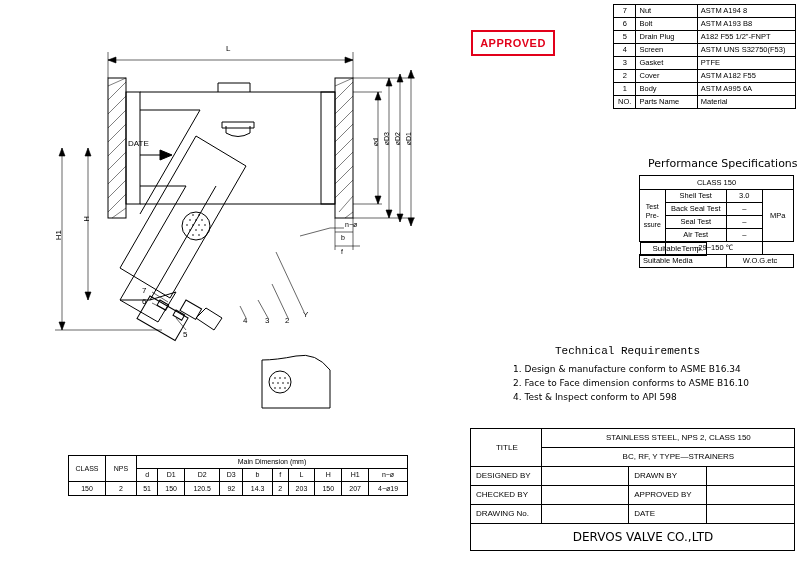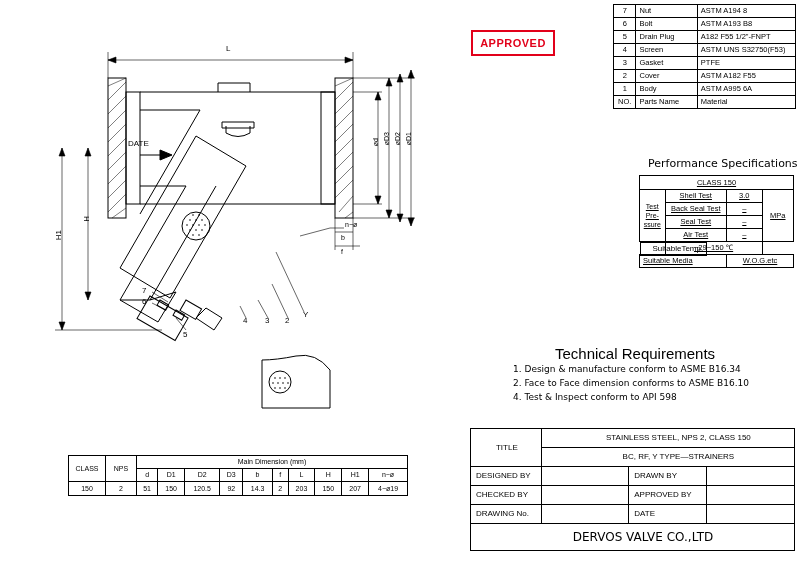--- a/index.html
+++ b/index.html
@@ -33,27 +33,27 @@
     border:2px solid #e2001a;
     color:#e2001a;
     font-size:11px;font-weight:bold;
     display:flex;align-items:center;justify-content:center;
     letter-spacing:.5px;
   }
 
   
   #perf-title{top:157px;left:648px;font-size:11px;font-family:"DejaVu Sans",sans-serif;}
   #perf-table{top:175px;left:639px;font-size:7.5px;}
-  #perf-table table{width:155px;text-decoration:underline;}
+  #perf-table table{width:155px;}
   #perf-table td{height:12px;line-height:12px;text-align:center;}
   #perf-table td.lbl{text-align:left;padding-left:12px;}
   #perf-table .class-row td{height:13px;line-height:13px;}
 
   
-  #tech-title{top:345px;left:555px;font-size:15px;font-family:Liberation Sans, sans-serif;}
+  #tech-title{top:345px;left:555px;font-size:11px;font-family:Liberation Mono, monospace;}
   #tech-list{top:362px;left:492px;font-size:9px;font-family:"DejaVu Sans",sans-serif;line-height:14px;margin-left:21px;}
   #tech-list div{white-space:nowrap;}
 
   
   #title-block{top:428px;left:470px;font-size:8px;}
   #title-block table{width:325px;}
   #title-block td{height:18px;line-height:18px;padding-left:24px;}
   #title-block td.k{width:72px;padding-left:5px;}
   #title-block td.k2{width:82px;padding-left:5px;}
   #title-block td.v{width:90px;}

